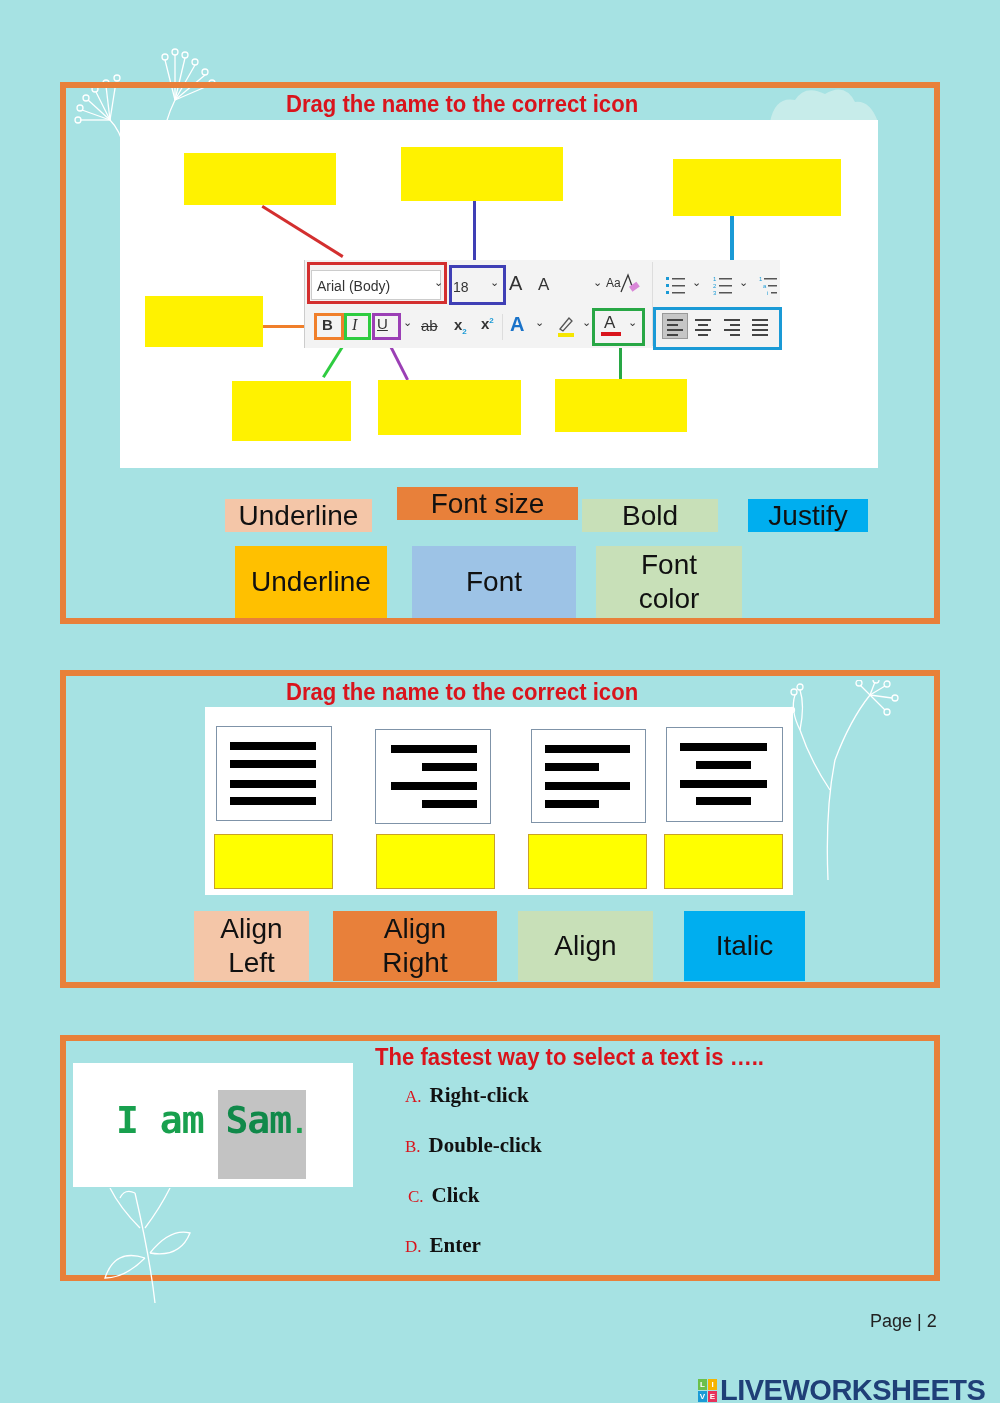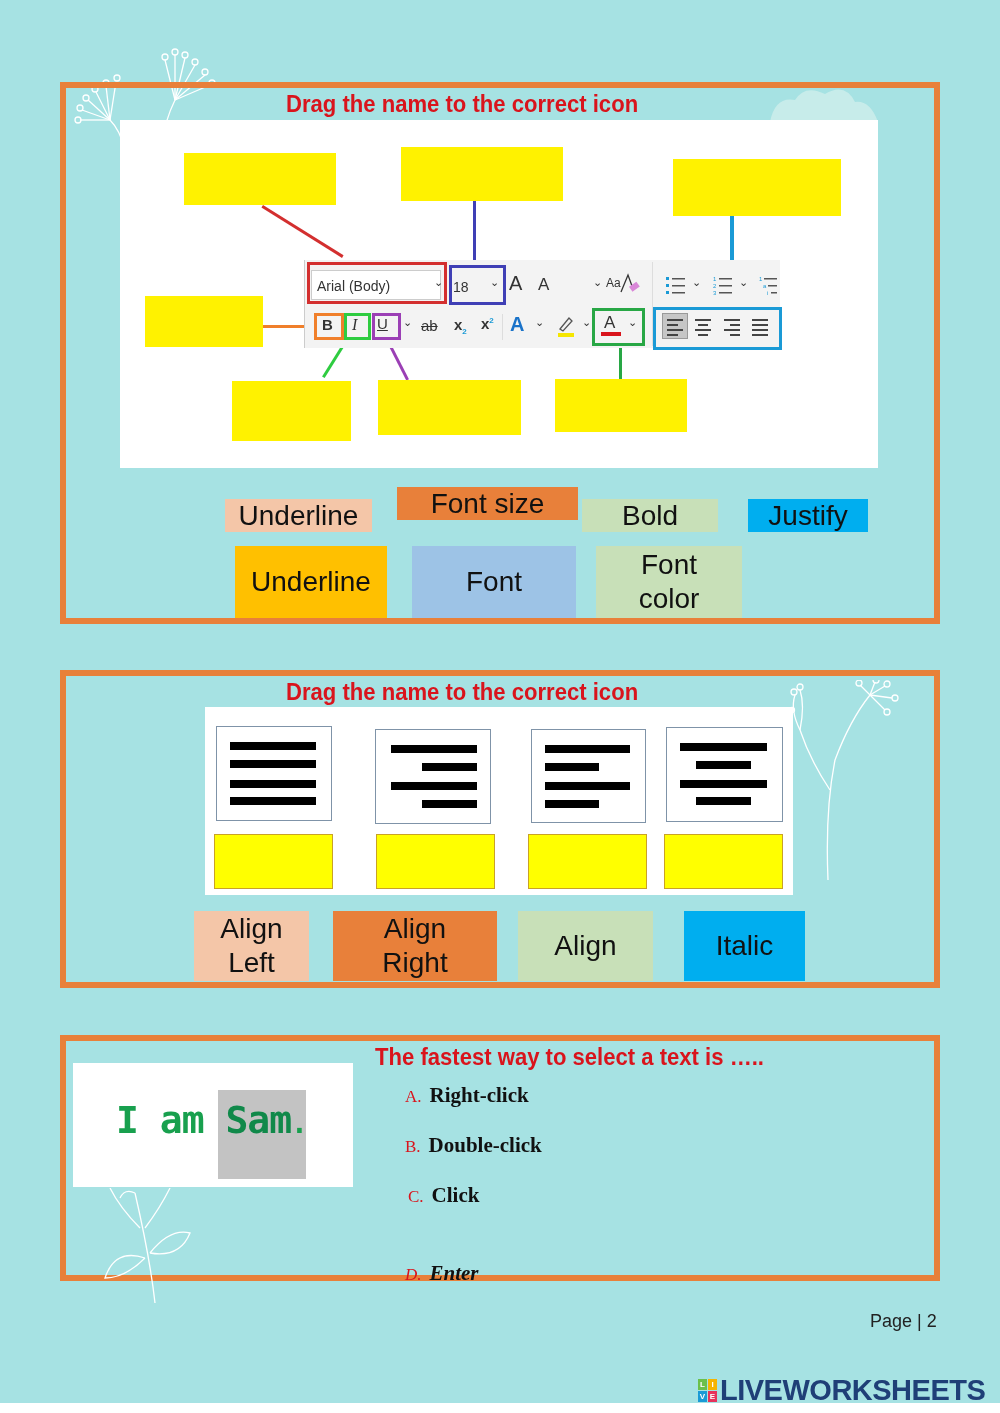--- a/index.html
+++ b/index.html
@@ -320,21 +320,21 @@
 <div class="abs" style="left:218px;top:1090px;width:88px;height:89px;background:#c3c3c3;"></div>
 <div class="abs" style="left:116px;top:1098px;font-family:'DejaVu Sans Mono',monospace;font-weight:bold;font-size:38px;color:#18a04e;white-space:nowrap;letter-spacing:-1px;">
   <span>I am </span><span style="color:#10894a;">Sam</span><span style="font-size:28px;">.</span>
 </div>
 
 <div class="title" style="left:375px;top:1043px;">The fastest way to select a text is …..</div>
 
 <div class="opt" style="left:405px;top:1083px;"><span class="letter">A.</span><span>Right-click</span></div>
 <div class="opt" style="left:405px;top:1133px;"><span class="letter">B.</span><span>Double-click</span></div>
 <div class="opt" style="left:408px;top:1183px;"><span class="letter">C.</span><span>Click</span></div>
-<div class="opt" style="left:405px;top:1261px;font-style:italic;"><span class="letter">D.</span><span>Enter</span></div>
+<div class="opt" style="left:405px;top:1233px;"><span class="letter">D.</span><span>Enter</span></div>
 
 <div class="abs" style="left:870px;top:1311px;font-size:18px;color:#222;white-space:nowrap;">Page | 2</div>
 
 <div class="abs" style="left:0;top:1403px;width:1000px;height:10px;background:#fff;"></div>
 
 <div class="abs" style="left:698px;top:1379px;width:20px;height:24px;">
   <div style="position:absolute;left:0;top:0;width:9px;height:11px;background:#6cc04a;color:#fff;font-size:8px;font-weight:bold;text-align:center;line-height:11px;">L</div>
   <div style="position:absolute;left:10px;top:0;width:9px;height:11px;background:#f5b400;color:#fff;font-size:8px;font-weight:bold;text-align:center;line-height:11px;">I</div>
   <div style="position:absolute;left:0;top:12px;width:9px;height:11px;background:#1a9ad6;color:#fff;font-size:8px;font-weight:bold;text-align:center;line-height:11px;">V</div>
   <div style="position:absolute;left:10px;top:12px;width:9px;height:11px;background:#e6335c;color:#fff;font-size:8px;font-weight:bold;text-align:center;line-height:11px;">E</div>

